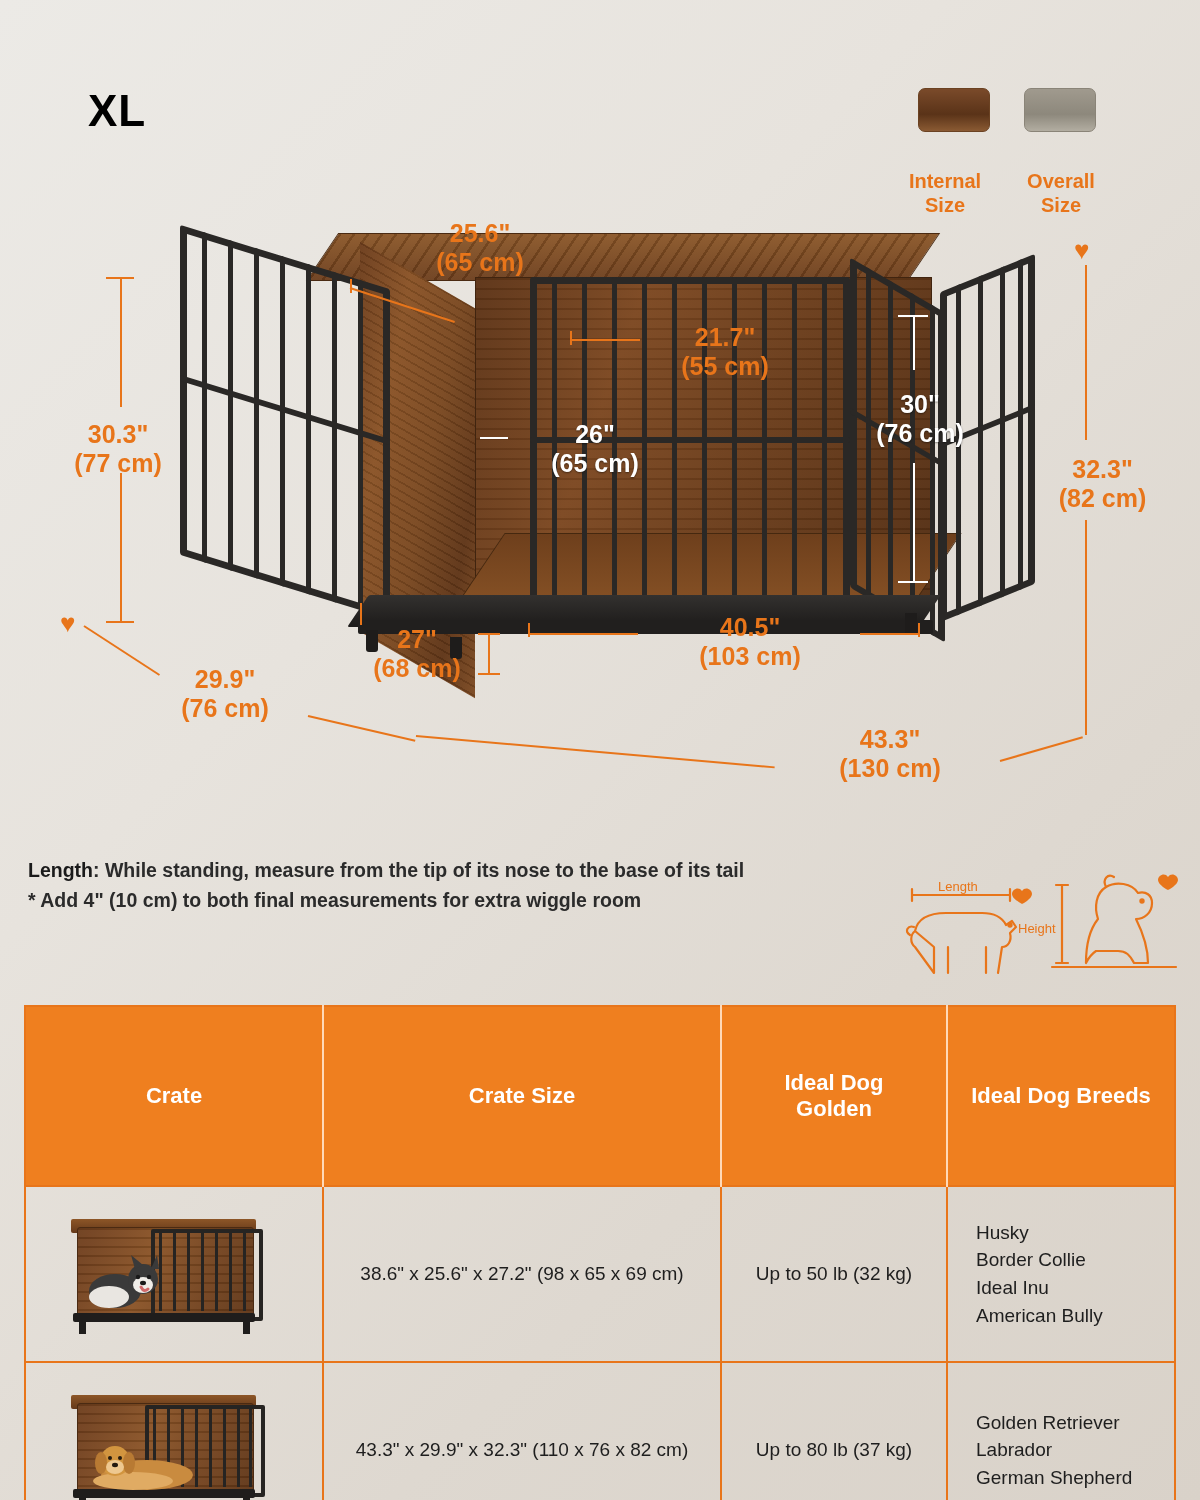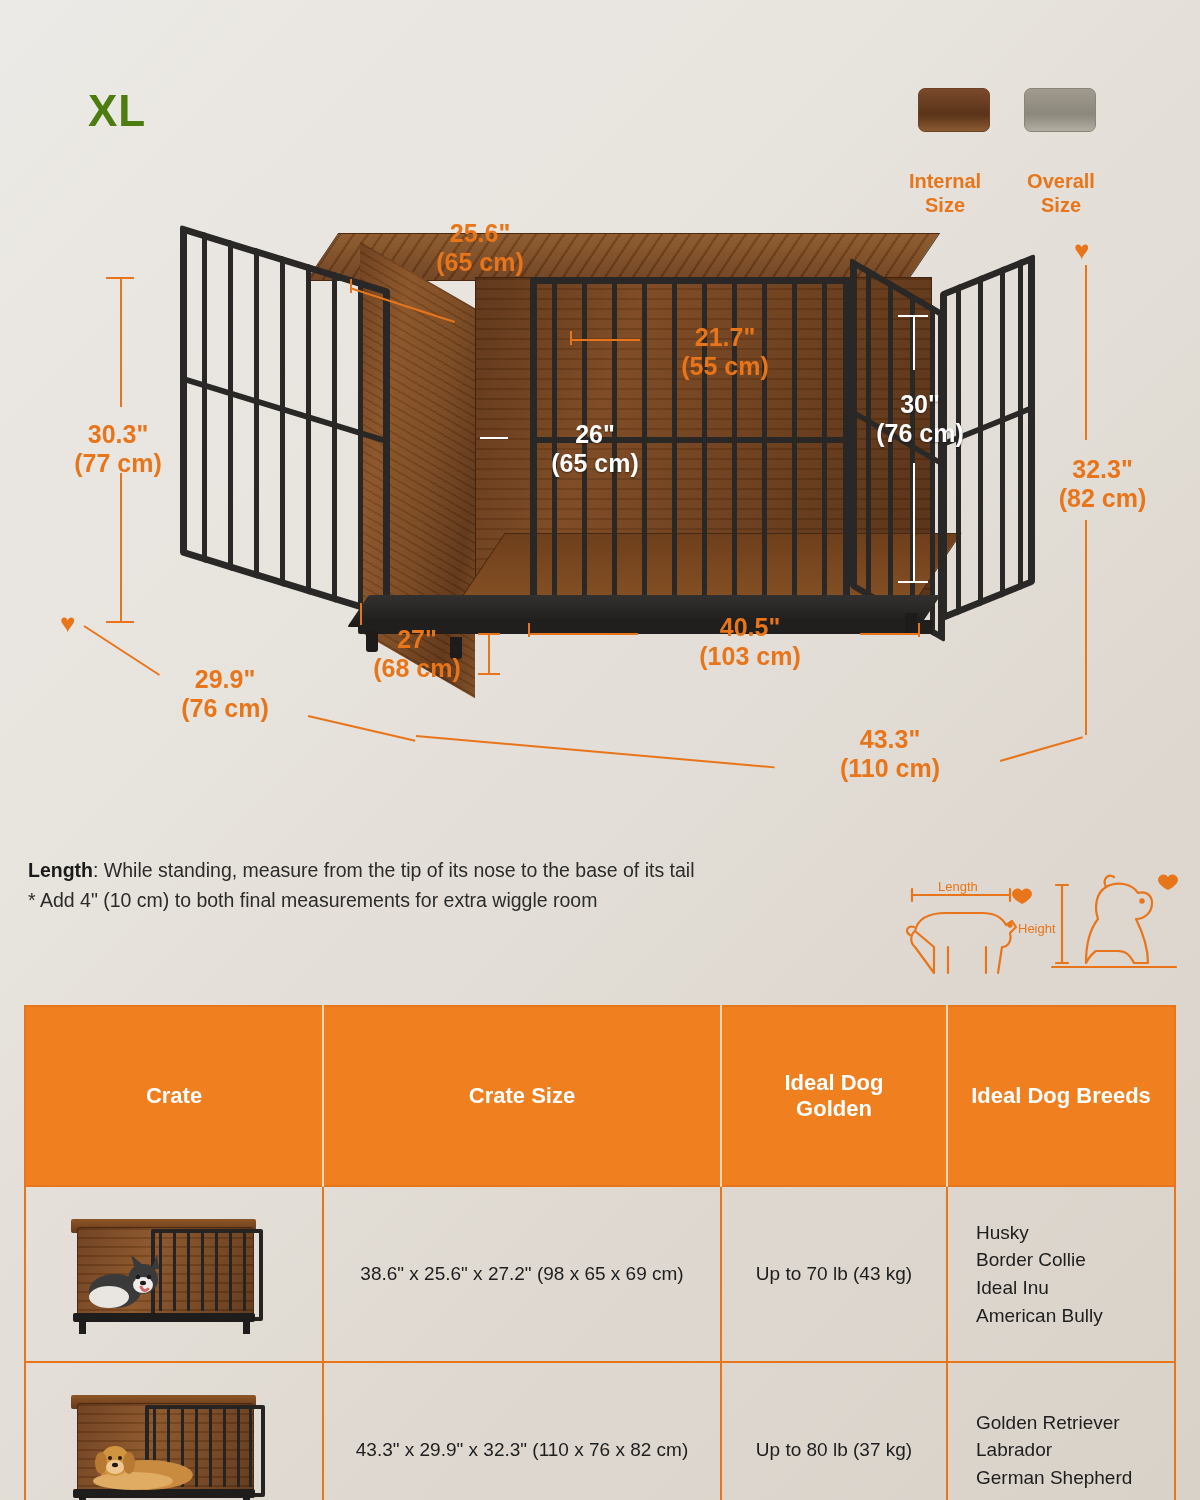--- a/index.html
+++ b/index.html
@@ -3,21 +3,21 @@
 <meta charset="utf-8">
 <style>
   html,body{margin:0;padding:0;}
   body{
     width:1200px;height:1500px;position:relative;overflow:hidden;
     font-family:"Liberation Sans", sans-serif;
     background:linear-gradient(135deg,#eceae6 0%,#e7e3dd 35%,#ded8d0 70%,#d9d2c9 100%);
   }
   
   #size-badge{
-    position:absolute;left:88px;top:86px;font-size:44px;font-weight:bold;color:#4d7c0f;letter-spacing:1px;
+    position:absolute;left:88px;top:86px;font-size:44px;font-weight:bold;color:#000000;letter-spacing:1px;
   }
   
   .swatch{position:absolute;width:70px;height:42px;border-radius:7px;}
   #swatch-rustic{left:918px;top:88px;background:linear-gradient(180deg,#7a4a2a,#5a3318 60%,#8a5a33);border:1px solid #6b4222;}
   #swatch-grey{left:1024px;top:88px;background:linear-gradient(180deg,#a09a8e,#8d887c 60%,#b2ada1);border:1px solid #8a8478;}
   .swatch-label{position:absolute;font-size:20px;font-weight:bold;color:#e8751a;text-align:center;line-height:1.18;width:110px;}
   #label-internal{left:890px;top:170px;}
   #label-overall{left:1006px;top:170px;}
 
   
@@ -83,21 +83,21 @@
   .lead{position:absolute;background:#e8751a;}
   .lead.h{height:2px;}
   .lead.v{width:2px;}
   .lead.white{background:#ffffff;}
   .cap{position:absolute;background:#e8751a;width:2px;height:14px;}
   .heart{position:absolute;color:#e8751a;font-size:26px;line-height:1;}
 
   
   #measure{position:absolute;left:28px;top:855px;width:880px;}
   #measure-title{font-size:25px;font-weight:bold;color:#e8751a;margin-bottom:10px;}
-  .m-line{font-size:19.5px;color:#2b2b2b;line-height:1.55;}
+  .m-line{font-size:19.5px;color:#2b2b2b;line-height:1.55;font-weight:bold;}
   .m-line b{color:#1a1a1a;}
 
   #dog-figs{position:absolute;left:890px;top:855px;width:290px;height:135px;}
 
   
   #table{position:absolute;left:24px;top:1005px;width:1152px;border:2px solid #e8751a;border-collapse:collapse;}
   #table th{background:#ef7f1f;color:#fff;font-size:22px;font-weight:bold;padding:14px 6px;border-right:2px solid #ffd9b8;line-height:1.2;}
   #table th:last-child{border-right:none;}
   #table td{border:2px solid #e8751a;font-size:19px;color:#1e1e1e;padding:12px;vertical-align:middle;}
   .c-img{width:272px;height:150px;text-align:center;}
@@ -259,21 +259,21 @@
 
   <div class="dim" style="left:70px;top:450px;width:190px;font-size:25px">
     <div>29.9"</div>
     <div>(76 cm)</div>
   </div>
   <div class="lead h" style="left:24px;top:410px;width:90px;transform:rotate(33deg);transform-origin:left center"></div>
   <div class="lead h" style="left:248px;top:500px;width:110px;transform:rotate(13deg);transform-origin:left center"></div>
 
   <div class="dim" style="left:720px;top:510px;width:220px;font-size:25px">
     <div>43.3"</div>
-    <div>(110 cm)</div>
+    <div>(130 cm)</div>
   </div>
   <div class="lead h" style="left:356px;top:520px;width:360px;transform:rotate(5deg);transform-origin:left center"></div>
   <div class="lead h" style="left:940px;top:545px;width:86px;transform:rotate(-16deg);transform-origin:left center"></div>
   <div class="lead v" style="left:1025px;top:420px;height:100px"></div>
 </div>
 
 <div id="measure">
   <div class="m-line">
     <b>Length</b><span>:  While standing, measure from the tip of its nose to the base of its tail</span>
   </div>
@@ -349,21 +349,21 @@
             <path d="M50,18 L46,4 L58,14 Z M66,18 L72,4 L74,18 Z" fill="#3a3a3a"></path>
             <ellipse cx="58" cy="34" rx="10" ry="8" fill="#f0ede8"></ellipse>
             <circle cx="53" cy="26" r="2.2" fill="#1a1a1a"></circle>
             <circle cx="64" cy="26" r="2.2" fill="#1a1a1a"></circle>
             <ellipse cx="58" cy="32" rx="3" ry="2.2" fill="#1a1a1a"></ellipse>
             <path d="M56,36 q3,6 7,2" stroke="#d06a6a" stroke-width="3" fill="none" stroke-linecap="round"></path>
           </svg>
         </div>
       </td>
       <td class="c-size">38.6" x 25.6" x 27.2" (98 x 65 x 69 cm)</td>
-      <td class="c-weight">Up to 70 lb (43 kg)</td>
+      <td class="c-weight">Up to 50 lb (32 kg)</td>
       <td class="c-breeds">
         <div>Husky</div>
         <div>Border Collie</div>
         <div>Ideal Inu</div>
         <div>American Bully</div>
       </td>
     </tr>
     <tr>
       <td class="c-img">
         <div class="mini">

